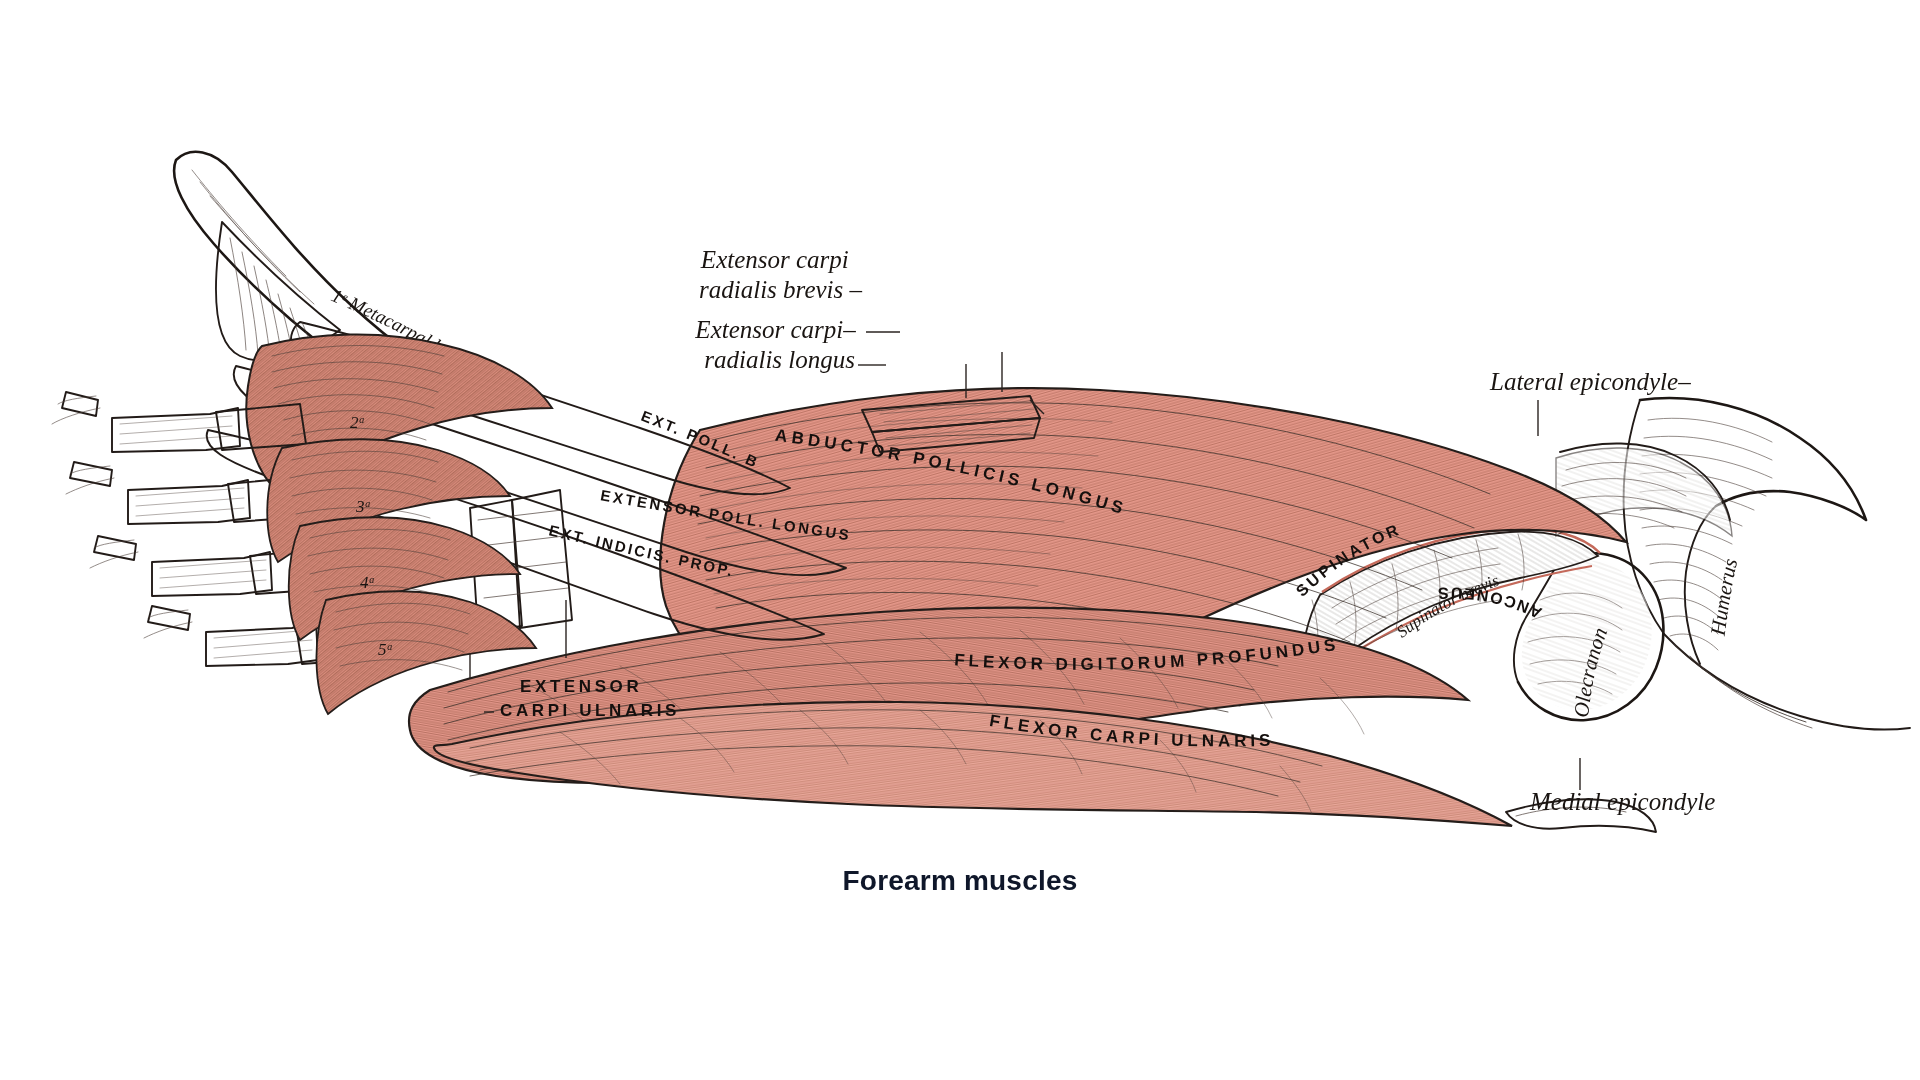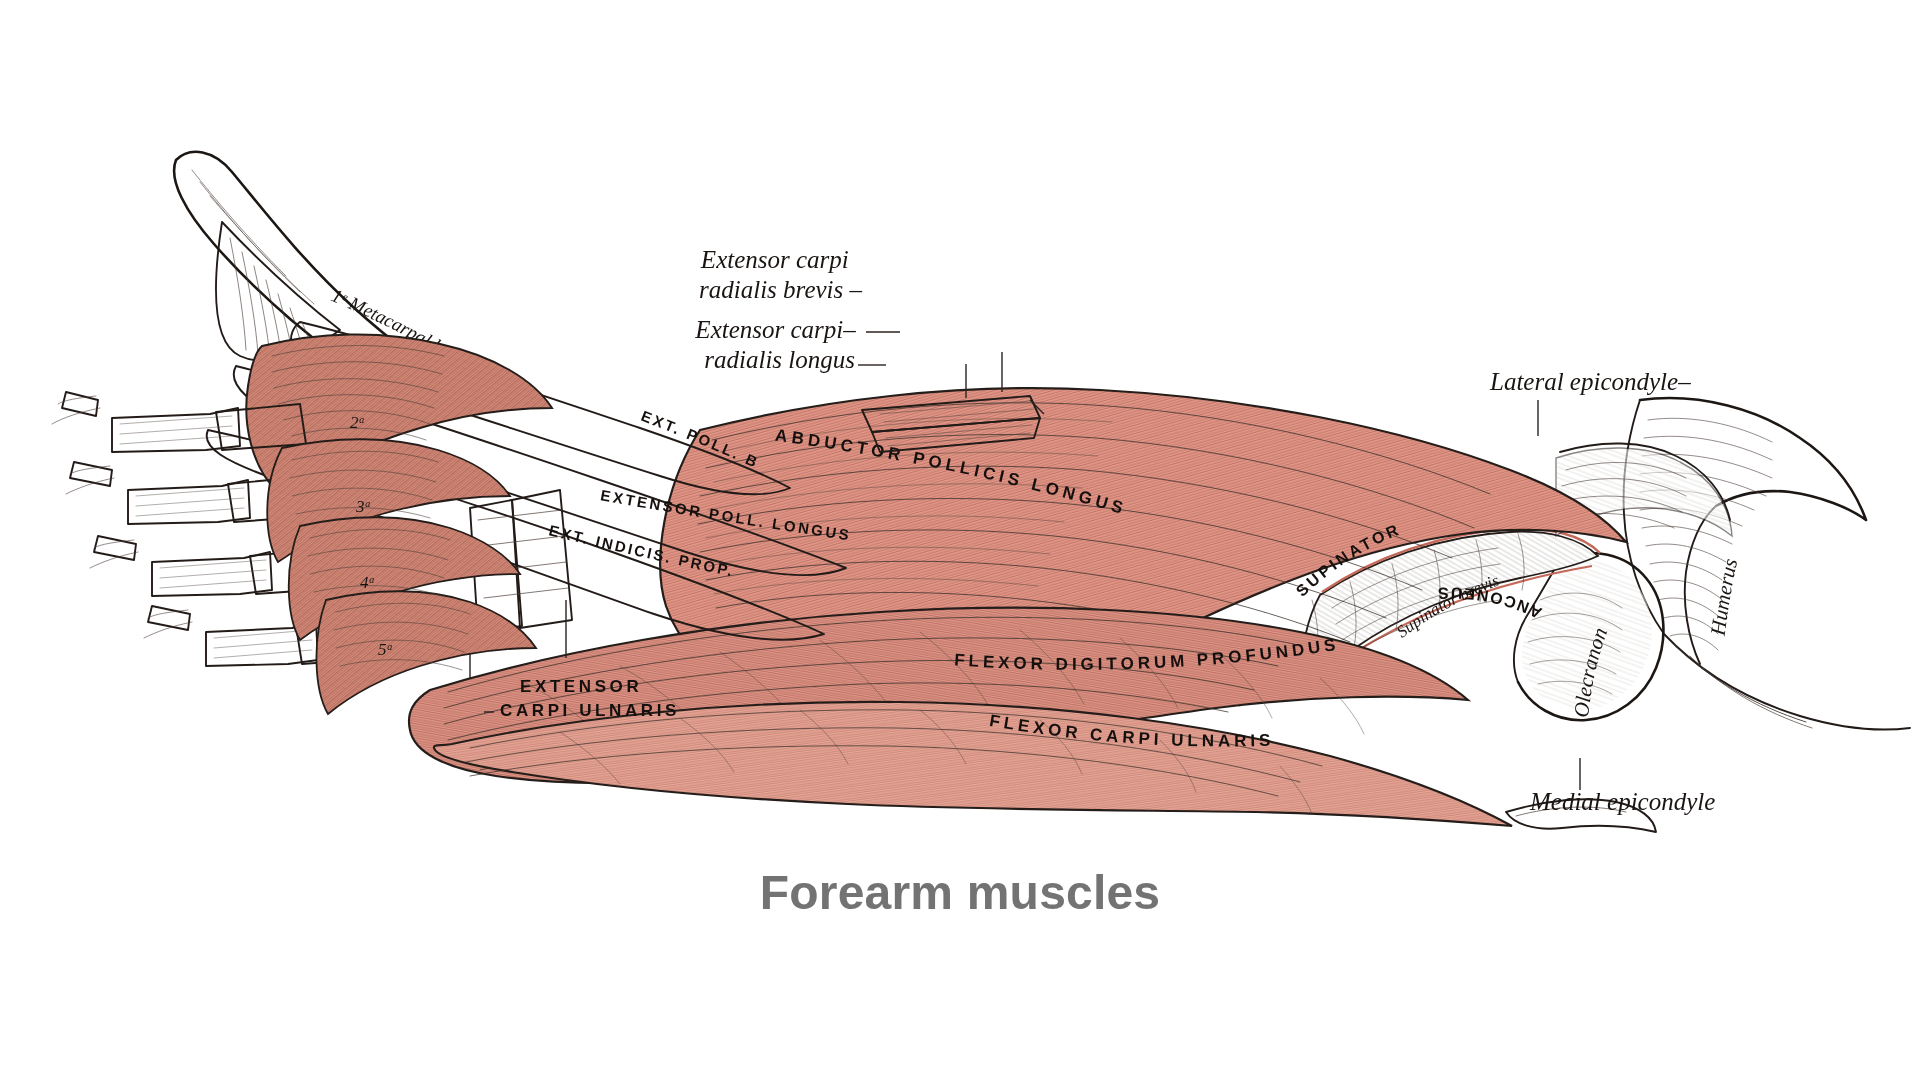--- a/index.html
+++ b/index.html
@@ -3,21 +3,21 @@
 <meta charset="utf-8">
 <title>Forearm muscles</title>
 <style>
   html,body{margin:0;padding:0;background:#ffffff;}
   body{width:1920px;height:1080px;overflow:hidden;
        font-family:"Liberation Sans",sans-serif;}
   #page{position:relative;width:1920px;height:1080px;background:#fff;}
   #figure{position:absolute;left:0;top:0;width:1920px;height:860px;}
   #caption{position:absolute;left:0;top:865px;width:1920px;text-align:center;
            font-family:"Liberation Sans",sans-serif;font-weight:bold;
-           font-size:48px;color:#737373;letter-spacing:.2px;}
+           font-size:28px;color:#0f172a;letter-spacing:.2px;}
   svg{display:block;}
   .hair2{fill:none;stroke:#3a302b;stroke-width:.85;stroke-linecap:round;}
   .hair3{fill:none;stroke:#4a3e38;stroke-width:.7;stroke-linecap:round;}
   .out{fill:none;stroke:#1d1714;stroke-width:2.6;stroke-linejoin:round;stroke-linecap:round;}
   .out2{fill:none;stroke:#221b18;stroke-width:1.9;stroke-linejoin:round;stroke-linecap:round;}
   .lead{fill:none;stroke:#2a2320;stroke-width:1.4;}
   .serif{font-family:"Liberation Serif",serif;font-style:italic;fill:#1a1512;}
   .sanscap{font-family:"Liberation Sans",sans-serif;fill:#15100e;font-weight:bold;}
 </style>
 </head>

